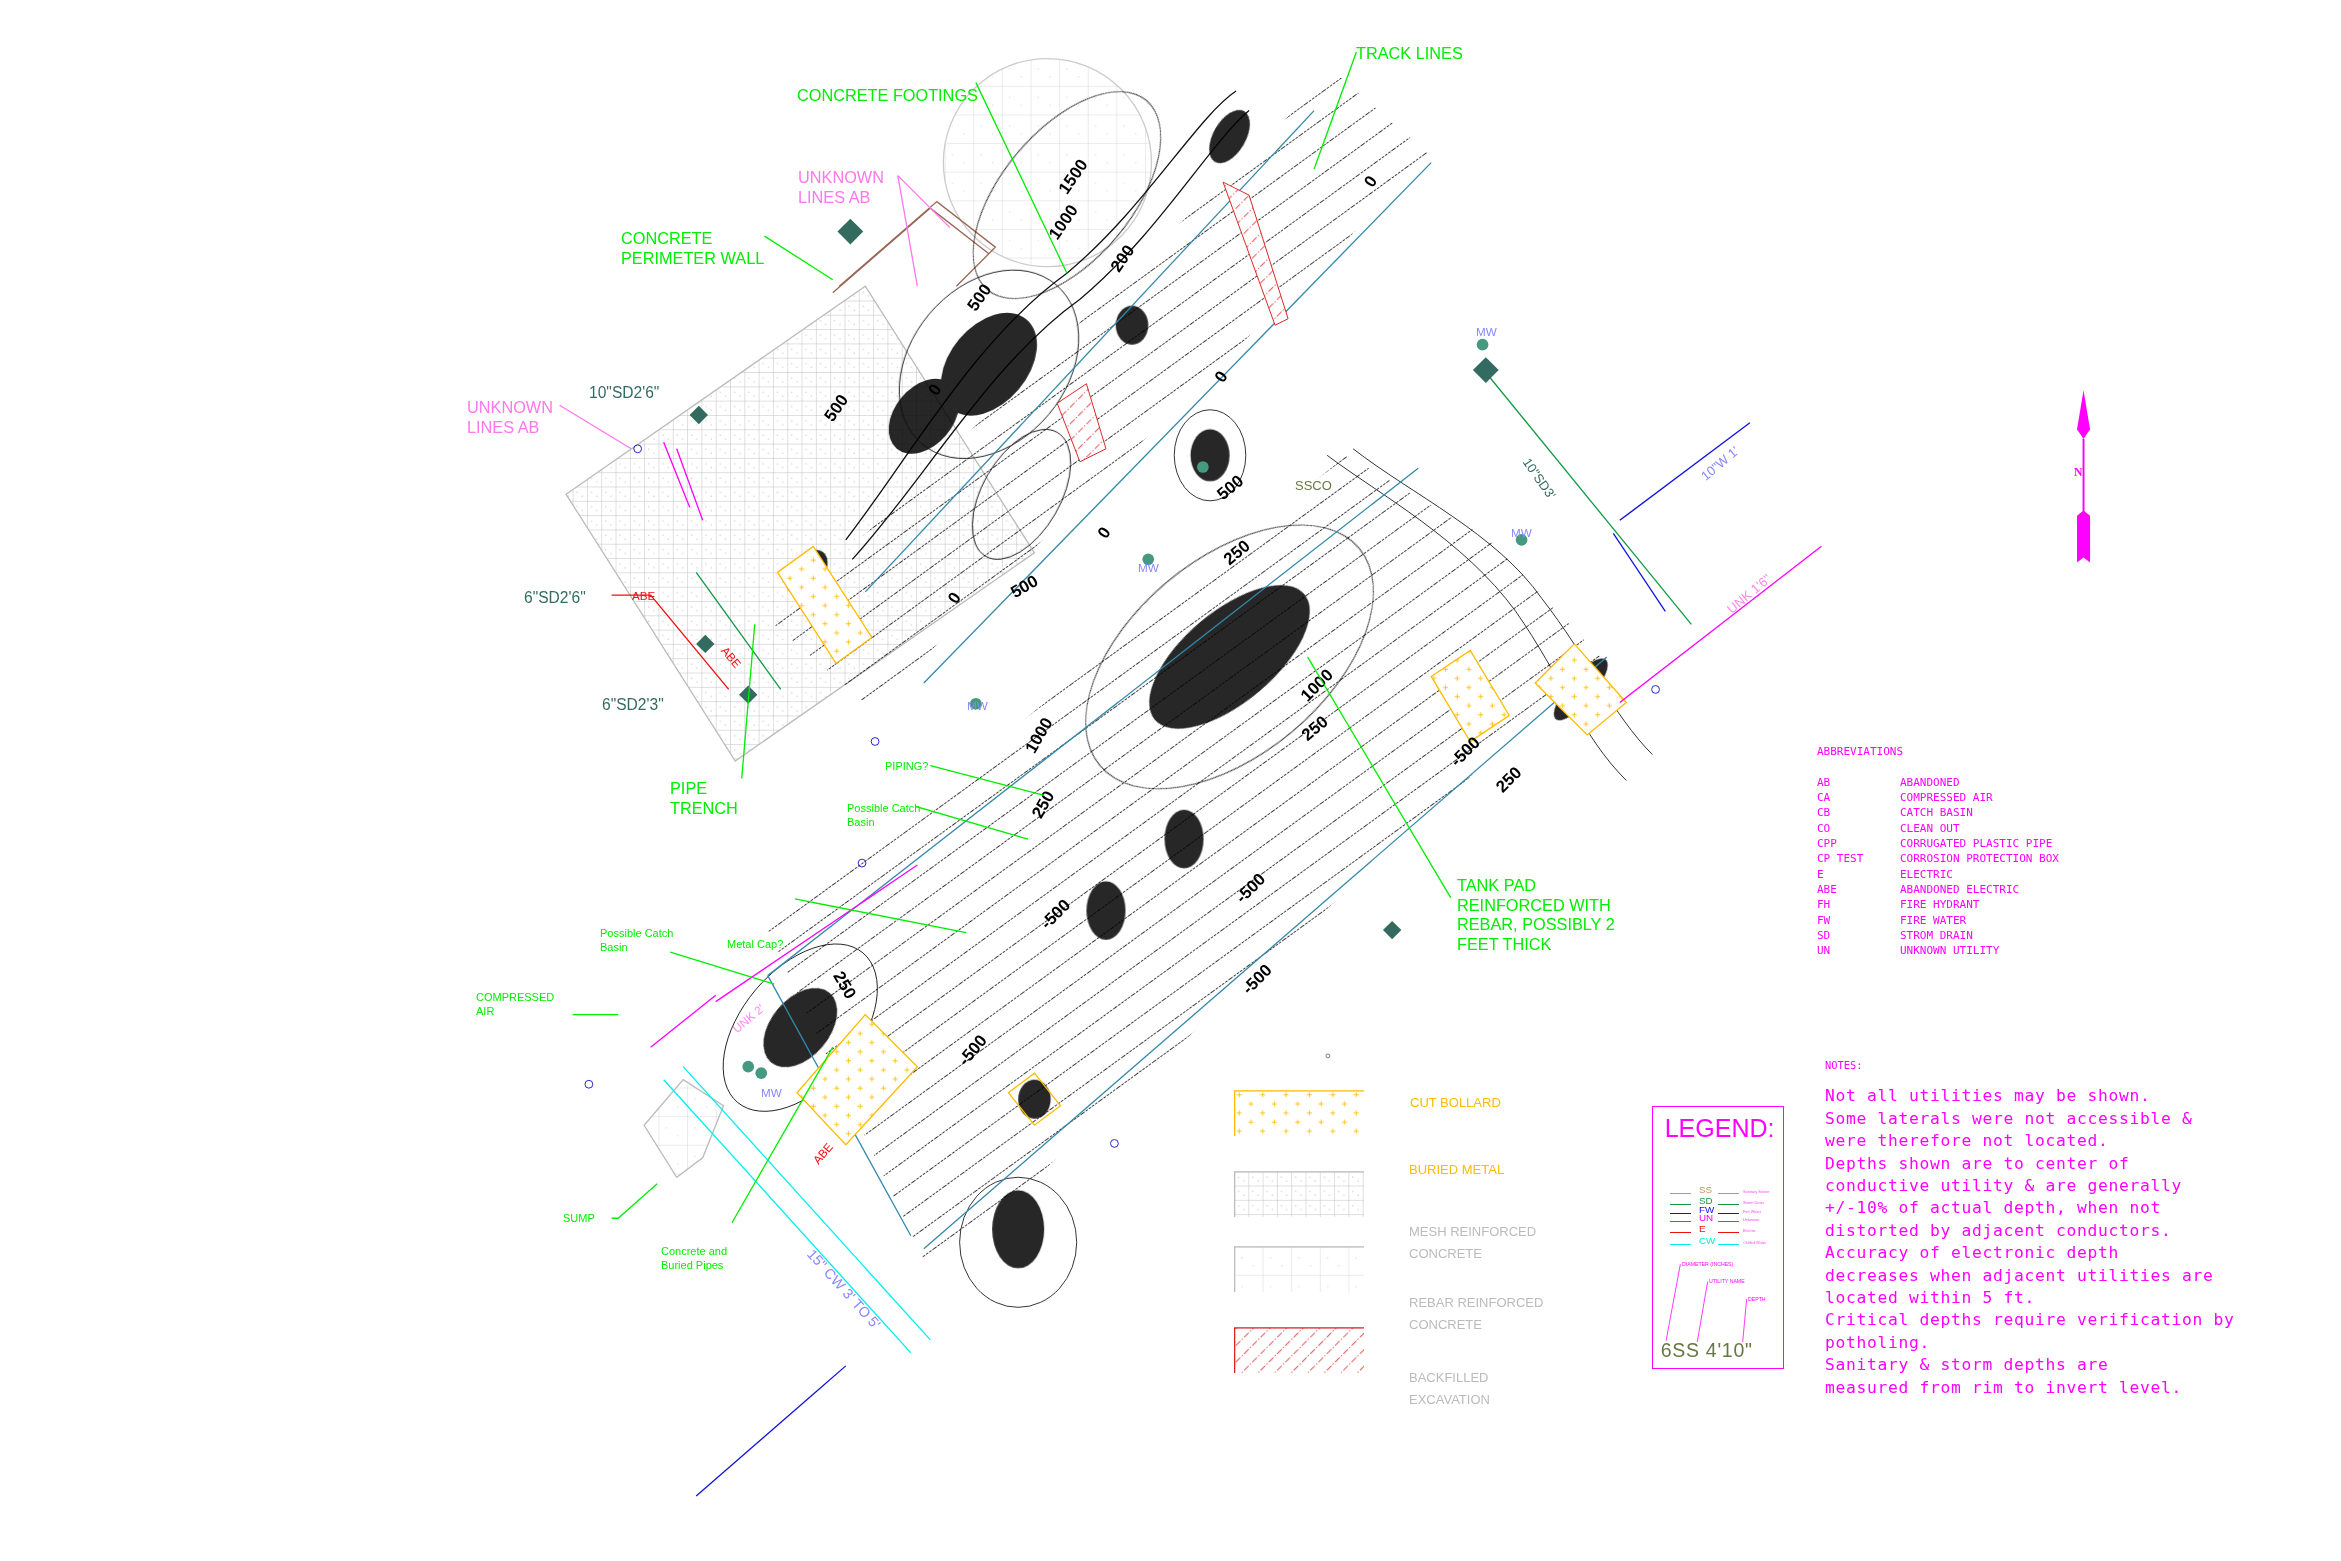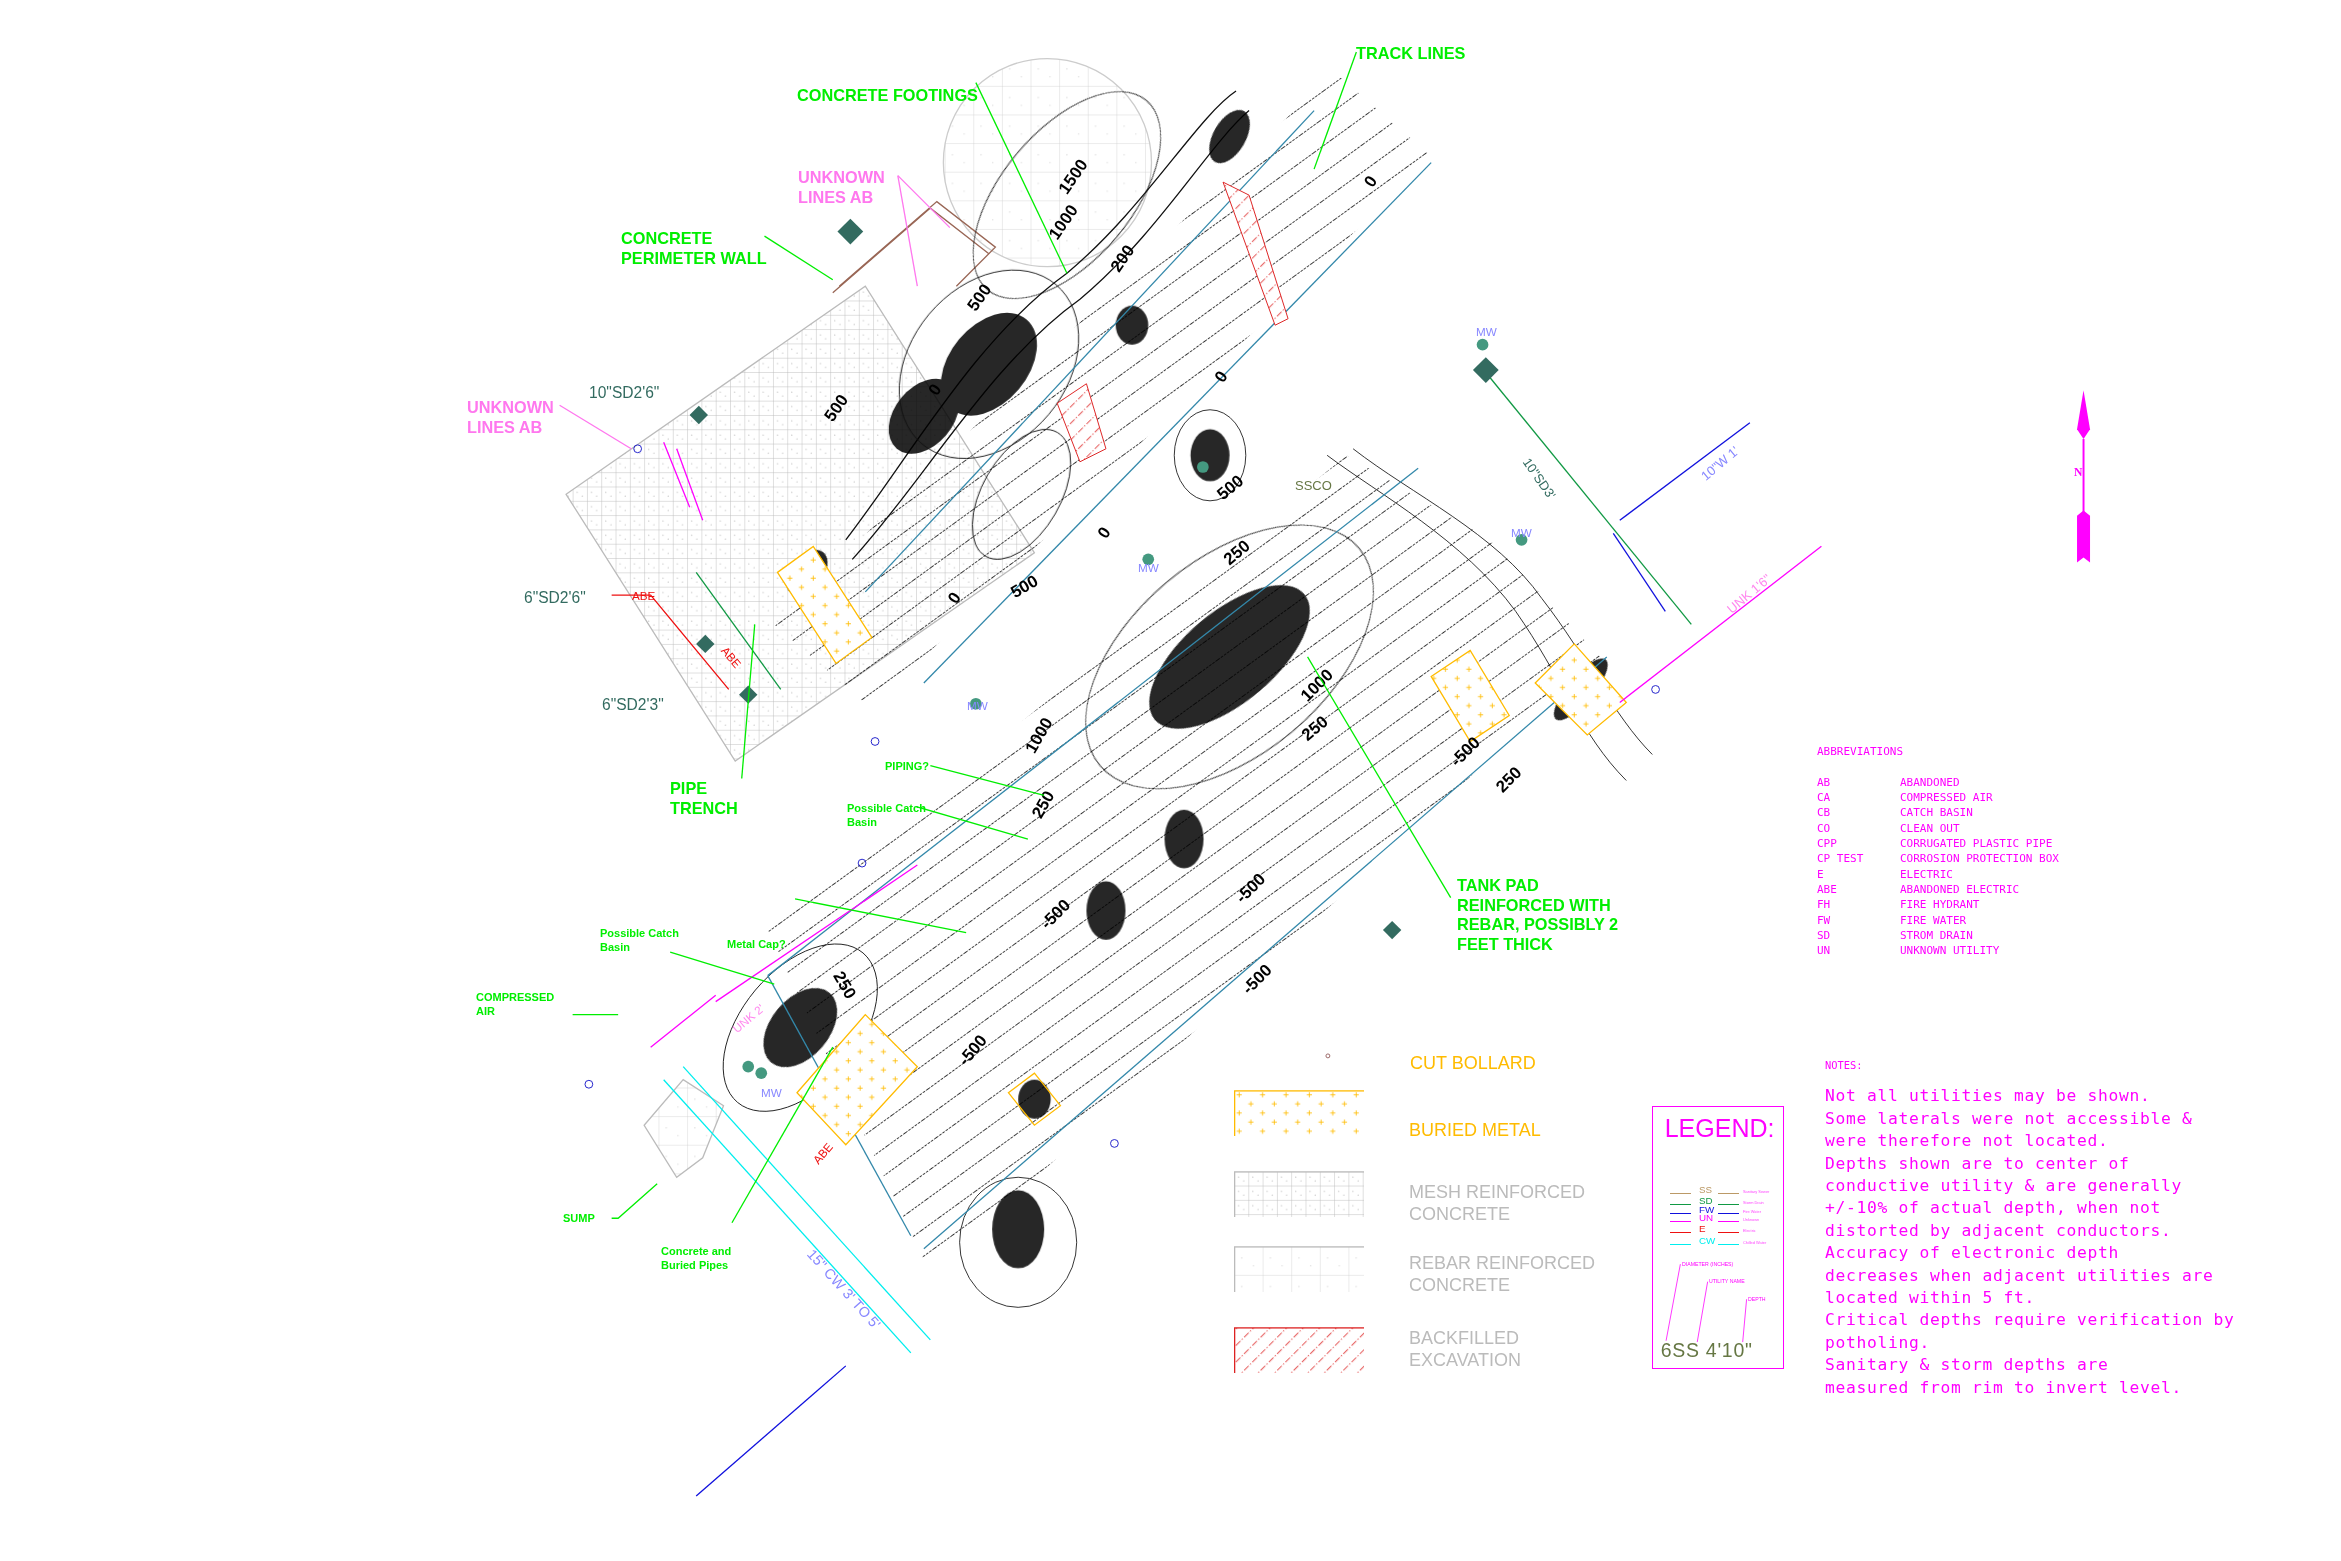--- a/index.html
+++ b/index.html
@@ -1,20 +1,20 @@
 <!DOCTYPE html>
 <html style="font-size:10.4px"><head>
 <meta charset="utf-8">
 <style>
   html, body { margin: 0; padding: 0; background: #ffffff; }
   body { width: 2342px; height: 1561px; position: relative; overflow: hidden;
          font-family: "Liberation Sans", sans-serif; }
   #plan { position: absolute; left: 0; top: 0; width: 2342px; height: 1561px; }
   .callout { position: absolute; color: #00ee00; font-family: "Liberation Sans", sans-serif;
-             font-size: 16.3px; line-height: 19.5px; white-space: pre-line; font-weight: bold; }
+             font-size: 16.3px; line-height: 19.5px; white-space: pre-line; }
   .callout.small { font-size: 11px; line-height: 14.3px; }
   .callout.pink { color: #ff77ee; }
   .dim { position: absolute; color: #336b60; font-size: 15.6px; font-family: "Liberation Sans", sans-serif; white-space: nowrap; }
   .mw { position: absolute; color: #8888ff; font-size: 11.7px; font-family: "Liberation Sans", sans-serif; }
   .ssco { position: absolute; color: #667744; font-size: 13px; font-family: "Liberation Sans", sans-serif; }
 
   #abbrev { position: absolute; left: 1817px; top: 744px; color: #ff00ff;
             font-family: "DejaVu Sans Mono", monospace; font-size: 11px; line-height: 15.3px; }
   #abbrev .title { margin-bottom: 15.6px; }
   #abbrev .row { display: flex; }
@@ -31,21 +31,21 @@
                           color: #ff00ff; font-family: "Liberation Sans", sans-serif; }
   .lg-row { position: absolute; left: 17px; width: 111px; height: 9px; }
   .lg-row .ln1 { position: absolute; left: 0; top: 4.6px; width: 21px; height: 0; border-top: 0.7px solid; }
   .lg-row .code { position: absolute; left: 29px; top: -3.9px; font-size: 9.8px; font-family: "Liberation Sans", sans-serif; }
   .lg-row .ln2 { position: absolute; left: 48px; top: 4.6px; width: 21px; height: 0; border-top: 0.7px solid; }
   .lg-row .desc { position: absolute; left: 73px; top: 1.3px; font-size: 3.9px; color: #ff44ff; white-space: nowrap; }
   .lg-pointer { position: absolute; font-size: 5.2px; color: #ff00ff; white-space: nowrap; }
   .lg-sample { position: absolute; left: 7.8px; top: 232px; font-size: 19.5px; color: #667744;
                font-family: "Liberation Sans", sans-serif; letter-spacing: 0.7px; }
 
-  .mat-label { position: absolute; font-family: "Liberation Sans", sans-serif; font-size: 18px; line-height: 22px; }
+  .mat-label { position: absolute; font-family: "Liberation Sans", sans-serif; font-size: 13px; line-height: 22px; margin-top: 40px; }
   .mat-label.gold { color: #ffbb00; }
   .mat-label.grey { color: #bbbbbb; }
   .mat-swatch { position: absolute; left: 1236px; width: 130px; height: 46px; box-sizing: border-box; }
 </style>
 </head>
 <body>
 
 <svg id="plan" viewBox="0 0 3600 2400" xmlns="http://www.w3.org/2000/svg">
   <defs>
     <pattern id="mesh" width="22" height="22" patternUnits="userSpaceOnUse">

